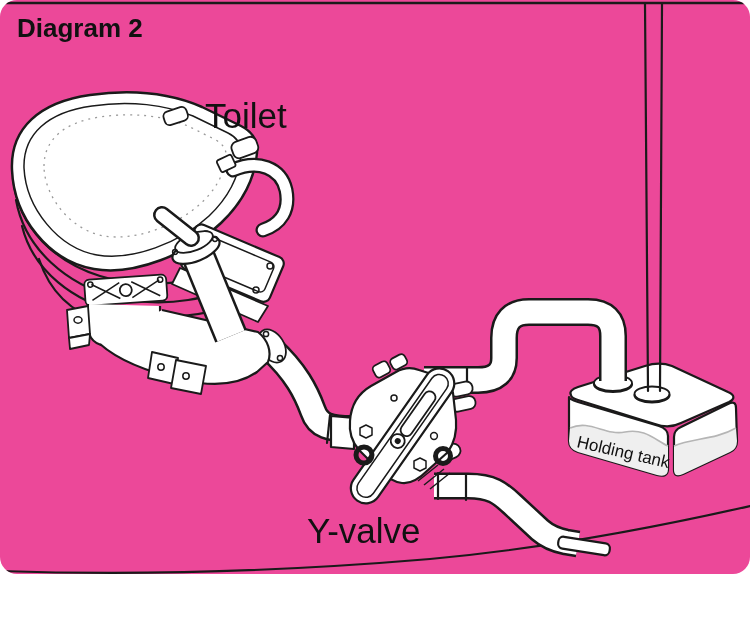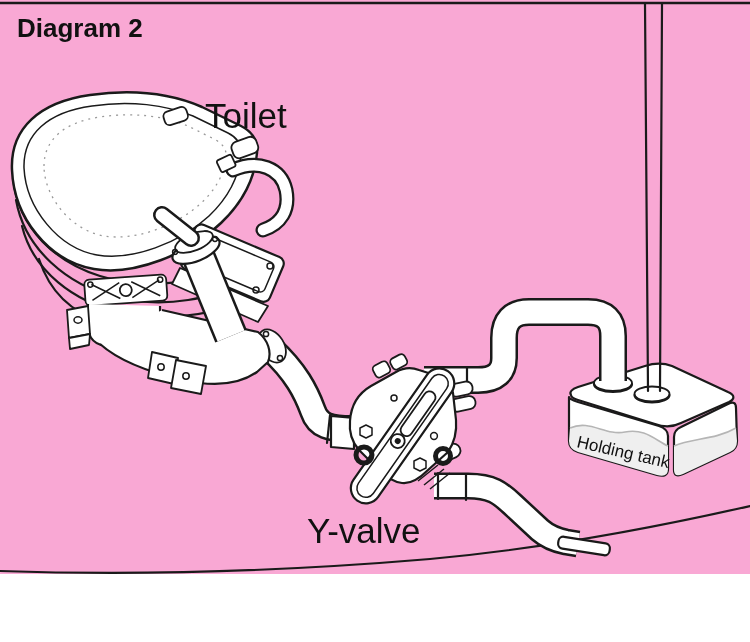--- a/index.html
+++ b/index.html
@@ -1,17 +1,17 @@
 <!DOCTYPE html>
 <html><head>
 <meta charset="utf-8">
 <style>
   html,body{margin:0;padding:0;background:#fff;}
-  .stage{position:relative;width:750px;height:574px;background:#f9a8d4;overflow:hidden;
-         font-family:"Liberation Sans", sans-serif;}
+  .stage{position:relative;width:750px;height:574px;background:#ec4899;overflow:hidden;
+         font-family:"Liberation Sans", sans-serif;border-radius:17px;}
   svg{position:absolute;left:0;top:0;}
   .ln{fill:none;stroke:#1a1a1a;stroke-width:2.2;stroke-linejoin:round;stroke-linecap:round;}
   .ln-thin{fill:none;stroke:#1a1a1a;stroke-width:1.5;stroke-linejoin:round;}
   .ln-dot{fill:none;stroke:#9a9a9a;stroke-width:1.3;stroke-dasharray:2,5;}
   .wh{fill:#ffffff;stroke:#1a1a1a;stroke-width:2.2;stroke-linejoin:round;}
   .wh-thin{fill:#ffffff;stroke:#1a1a1a;stroke-width:1.8;stroke-linejoin:round;}
   .tube-o{fill:none;stroke:#1a1a1a;stroke-linejoin:round;}
   .tube-i{fill:none;stroke:#ffffff;stroke-linejoin:round;}
   .liquid{fill:#efefef;stroke:none;}
   .liquid-line{fill:none;stroke:#b5b5b5;stroke-width:1.6;}

